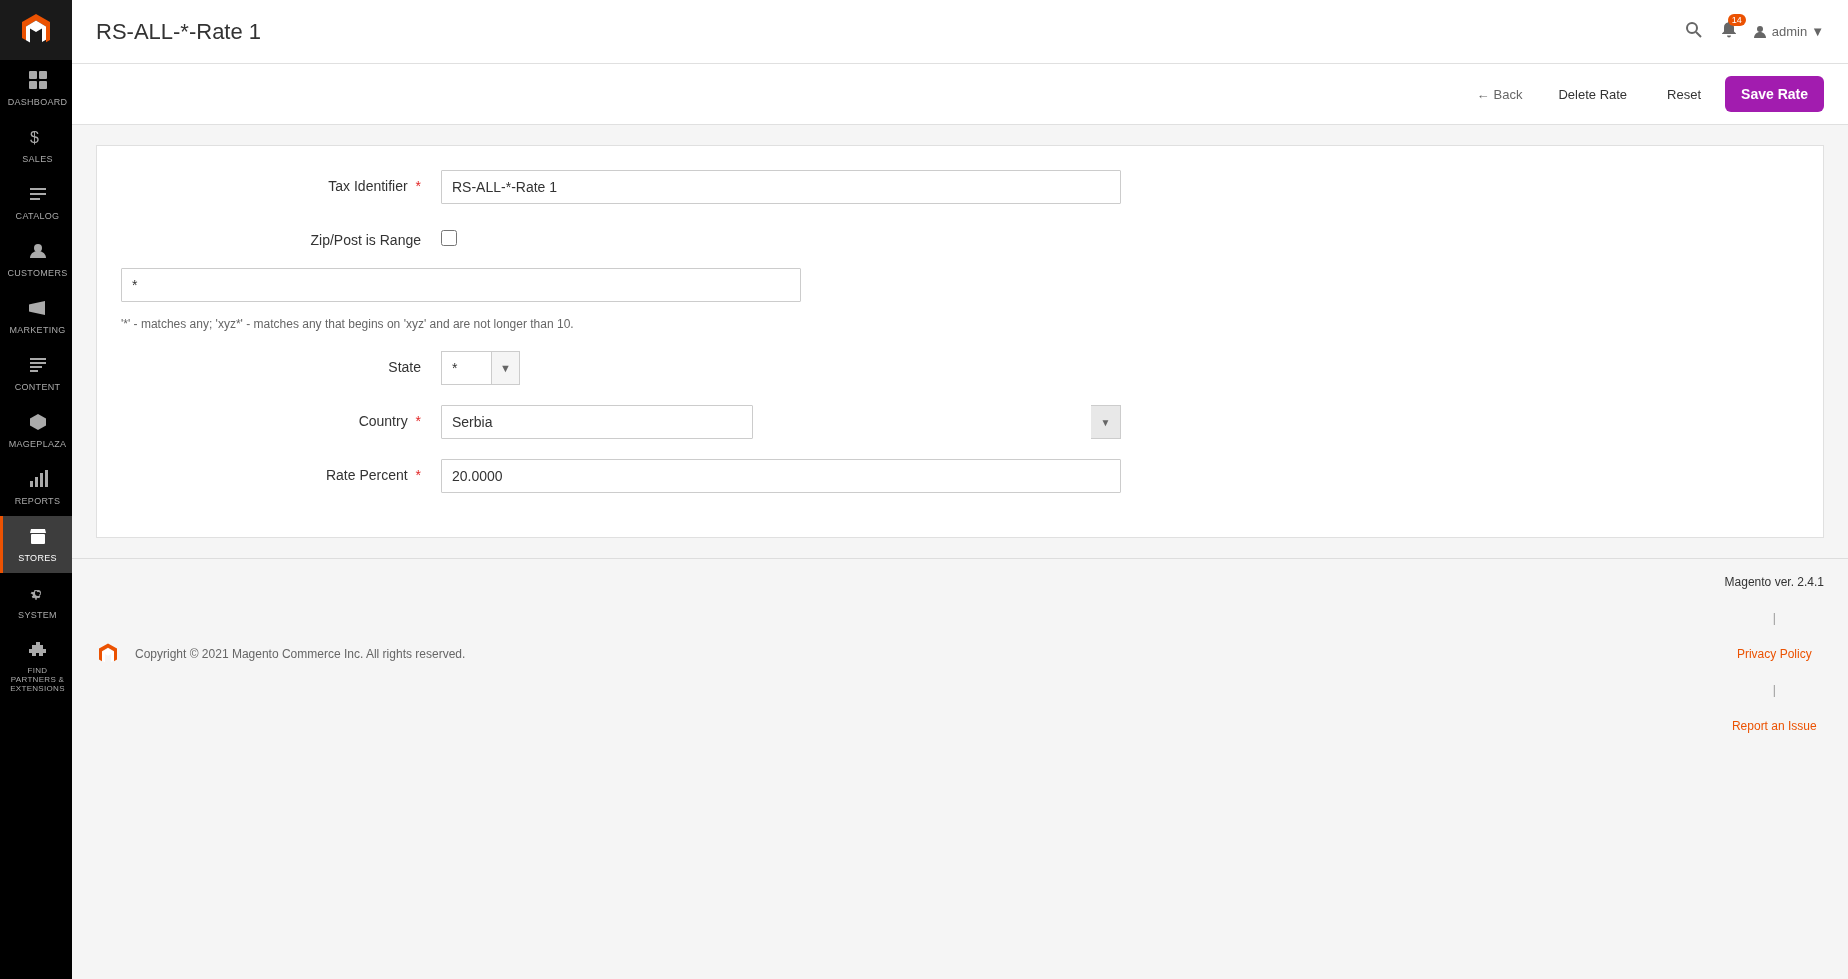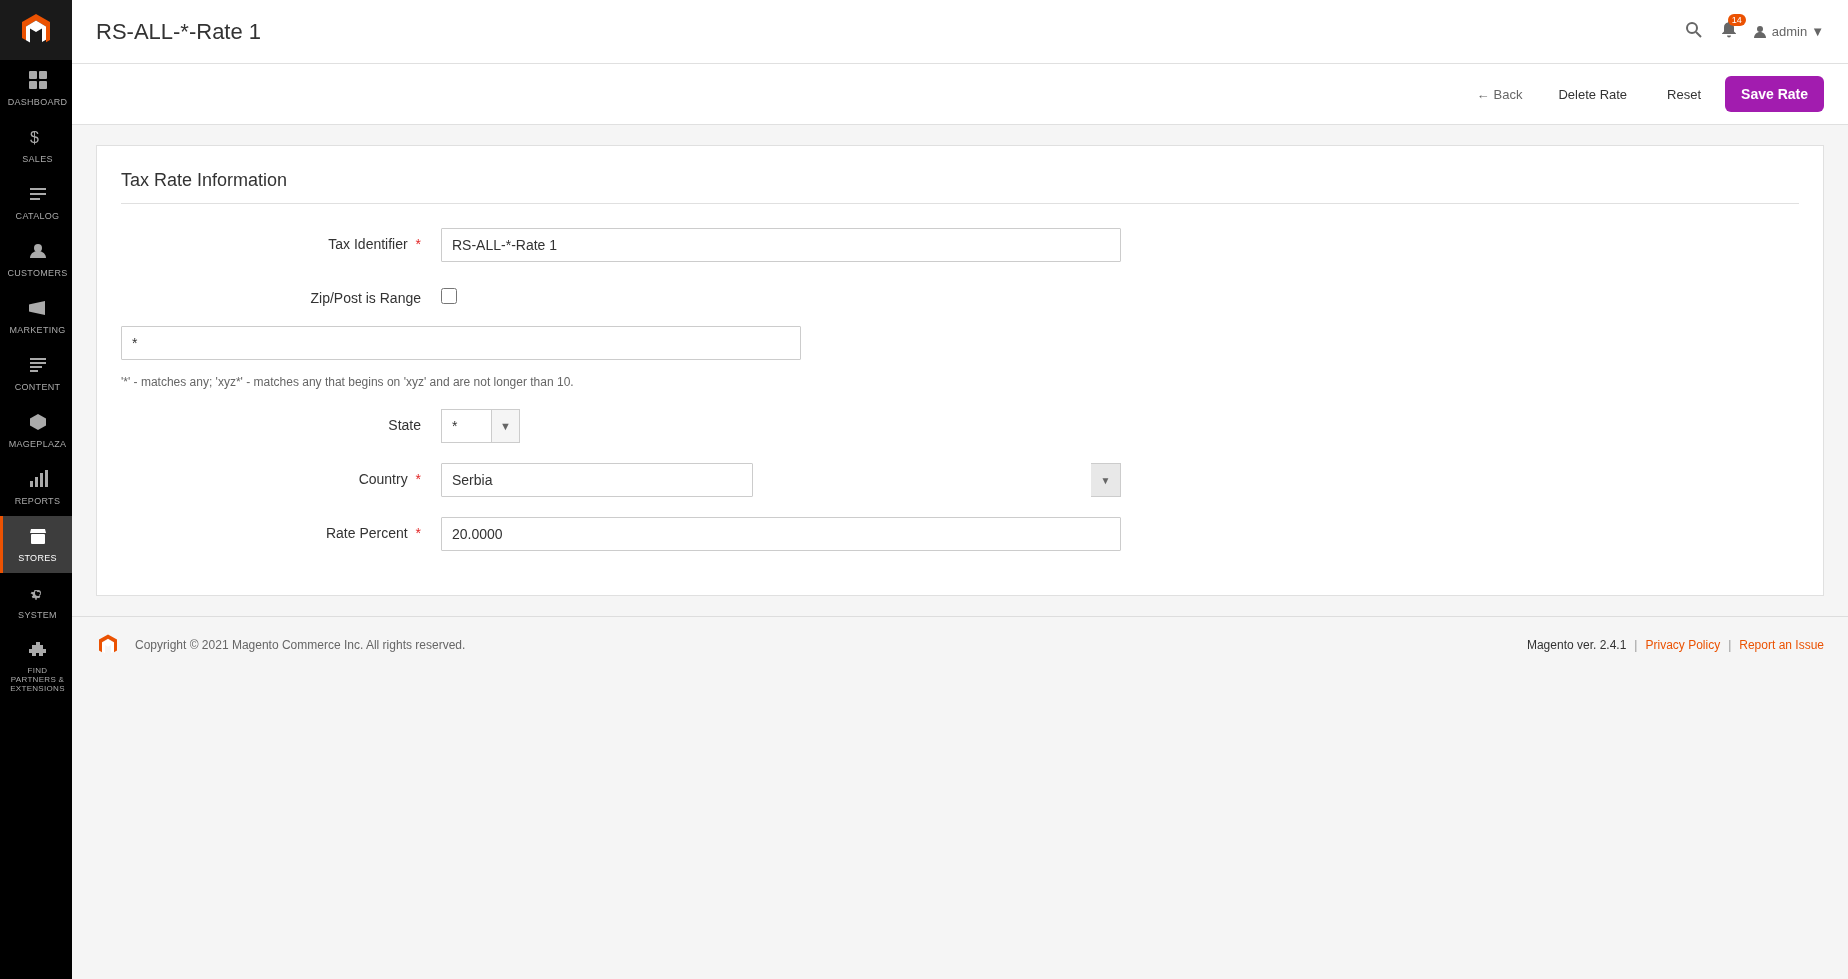--- a/index.html
+++ b/index.html
@@ -303,23 +303,24 @@
       align-items: center;
       gap: 15px;
     }
     .footer-logo {
       width: 24px;
       height: 24px;
     }
     .footer-right {
       display: flex;
       align-items: center;
-      gap: 8px;
+      gap: 22px;
       color: #333;
       font-size: 12px;
+      flex-direction: column;
     }
     .footer-link {
       color: #eb5202;
       text-decoration: none;
       cursor: pointer;
     }
     .footer-sep { color: #999; }
   </style>
 </head>
 <body>
@@ -484,21 +485,20 @@
       </button>
       <button class="btn-reset">
         <span>Reset</span>
       </button>
       <button class="btn-save">
         <span>Save Rate</span>
       </button>
     </div>
 
     <div class="form-container">
-      <h2 class="form-section-title">Tax Rate Information</h2>
 
       <div class="form-row">
         <label class="form-label">
           <span>Tax Identifier</span>
           <span class="required">*</span>
         </label>
         <div class="form-field">
           <input class="form-input" type="text" value="RS-ALL-*-Rate 1" style="">
         </div>
       </div>

